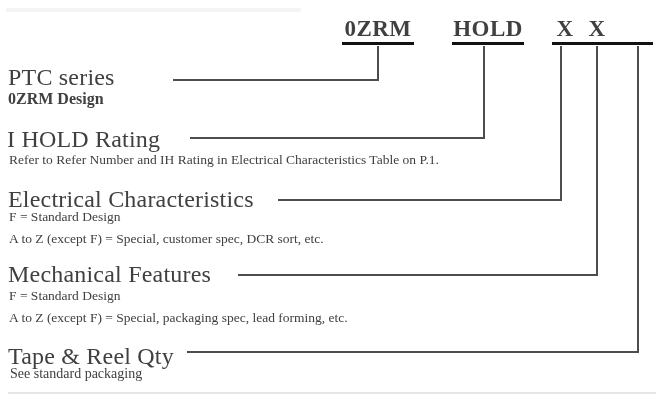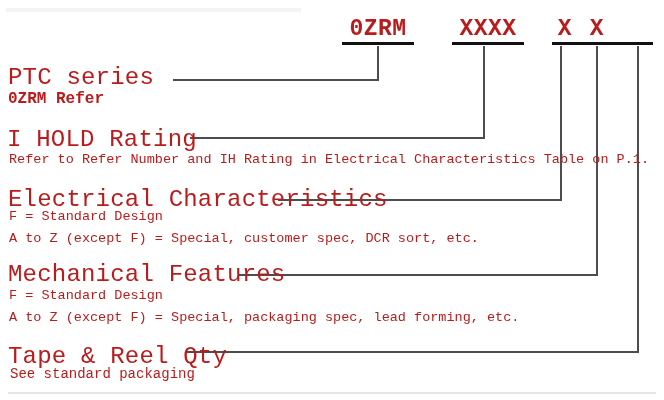--- a/index.html
+++ b/index.html
@@ -1,21 +1,21 @@
 <!DOCTYPE html>
 <html><head>
 <meta charset="utf-8">
 <style>
   html,body{margin:0;padding:0;background:#fff;}
   #canvas{
     position:relative;
     width:664px;height:400px;
     background:#ffffff;
-    font-family:Liberation Mono, monospace;
-    color:#b91c1c;
+    font-family:Liberation Serif, serif;
+    color:#404040;
     overflow:hidden;
   }
   
   .pn-seg{
     position:absolute;top:16px;
     font-size:23px;font-weight:700;
     letter-spacing:.5px;
     text-align:center;
     white-space:nowrap;
   }
@@ -59,29 +59,29 @@
     <polyline points="378,46 378,80 173,80"></polyline>
     <polyline points="484,46 484,138 190,138"></polyline>
     <polyline points="561,46 561,200 278,200"></polyline>
     <polyline points="597,46 597,275 238,275"></polyline>
     <polyline points="638,46 638,352 187,352"></polyline>
   </svg>
 
   <div class="pn-seg" style="left:342px;width:72px;">0ZRM</div>
   <div class="pn-underline" style="left:342px;width:72px;"></div>
 
-  <div class="pn-seg" style="left:452px;width:72px;">XXXX</div>
+  <div class="pn-seg" style="left:452px;width:72px;">HOLD</div>
   <div class="pn-underline" style="left:452px;width:72px;"></div>
 
   <div class="pn-seg" style="left:550px;width:30px;">X</div>
   <div class="pn-seg" style="left:582px;width:30px;">X</div>
   <div class="pn-underline" style="left:552px;width:101px;"></div>
 
   <div class="sec-heading" style="top:64px;">PTC series</div>
-  <div class="sec-sub-bold" style="top:90px;">0ZRM Refer</div>
+  <div class="sec-sub-bold" style="top:90px;">0ZRM Design</div>
 
   <div class="sec-heading" style="top:126px;left:7px;">I HOLD Rating</div>
   <div class="sec-sub" style="top:152px;">Refer to Refer Number and IH Rating in Electrical Characteristics Table on P.1.</div>
 
   <div class="sec-heading" style="top:186px;">Electrical Characteristics</div>
   <div class="sec-sub" style="top:209px;">F = Standard Design</div>
   <div class="sec-sub" style="top:231px;">A to Z (except F) = Special, customer spec, DCR sort, etc.</div>
 
   <div class="sec-heading" style="top:261px;">Mechanical Features</div>
   <div class="sec-sub" style="top:288px;">F = Standard Design</div>

